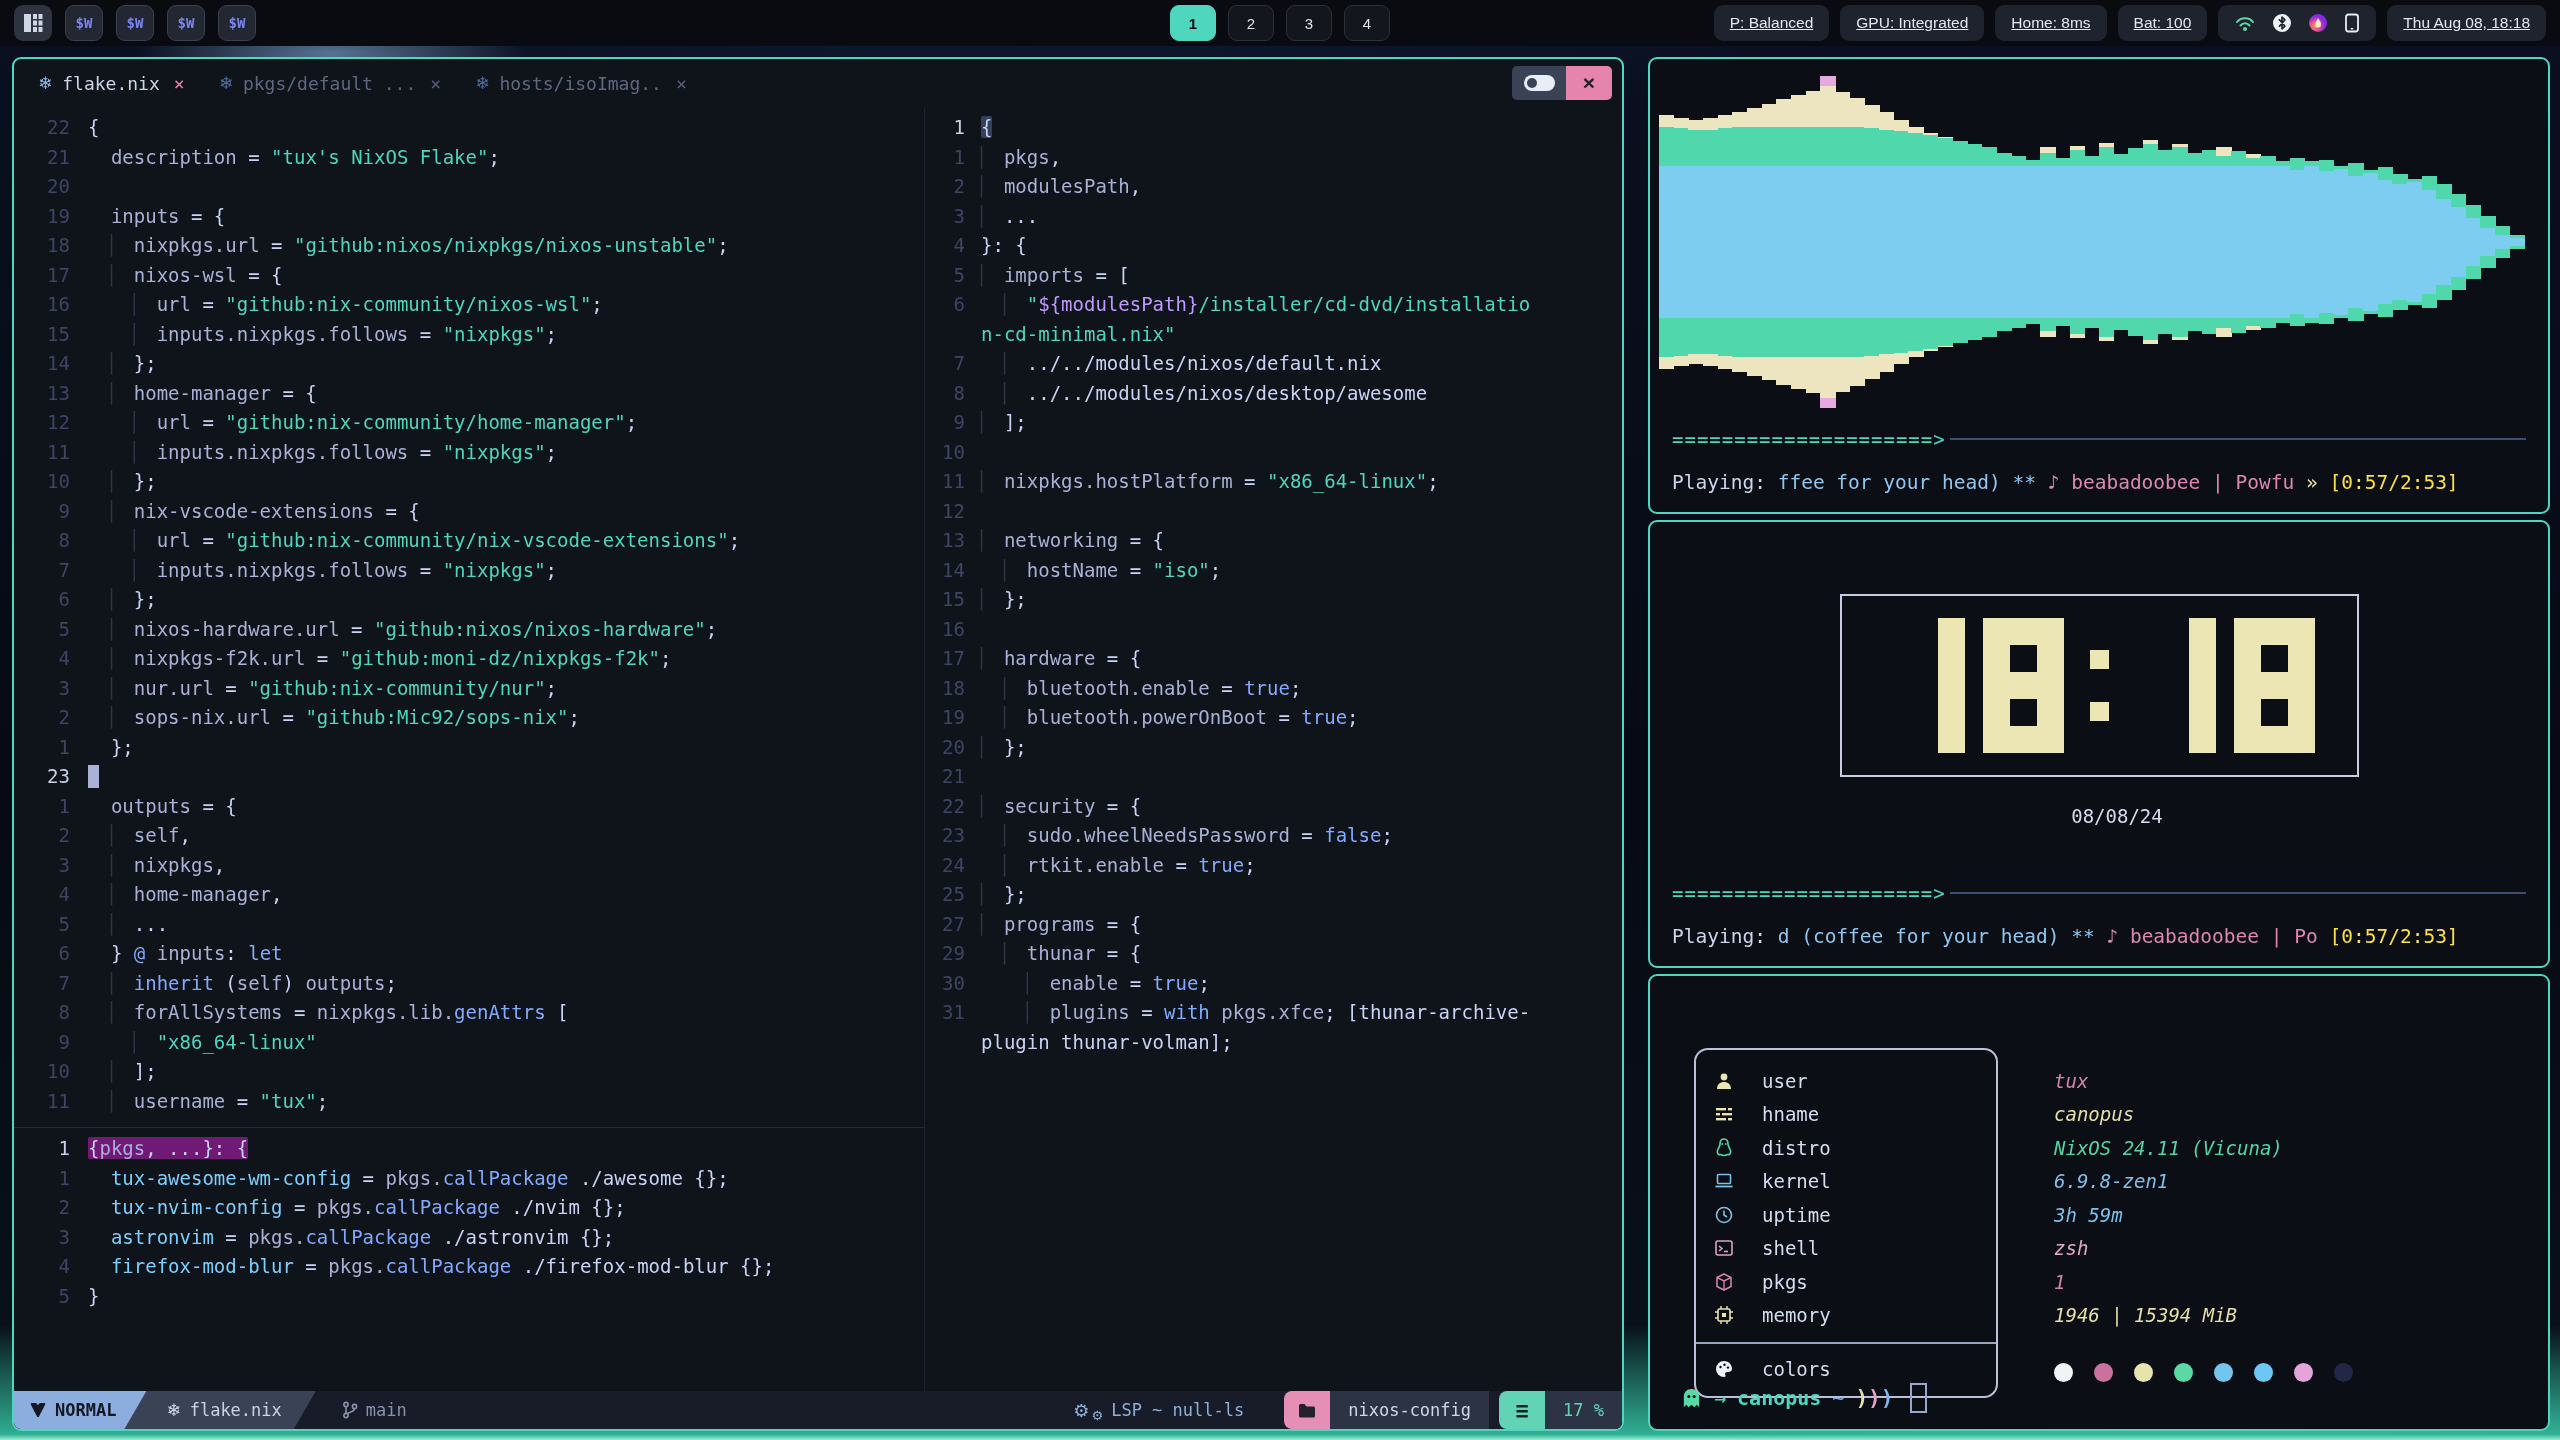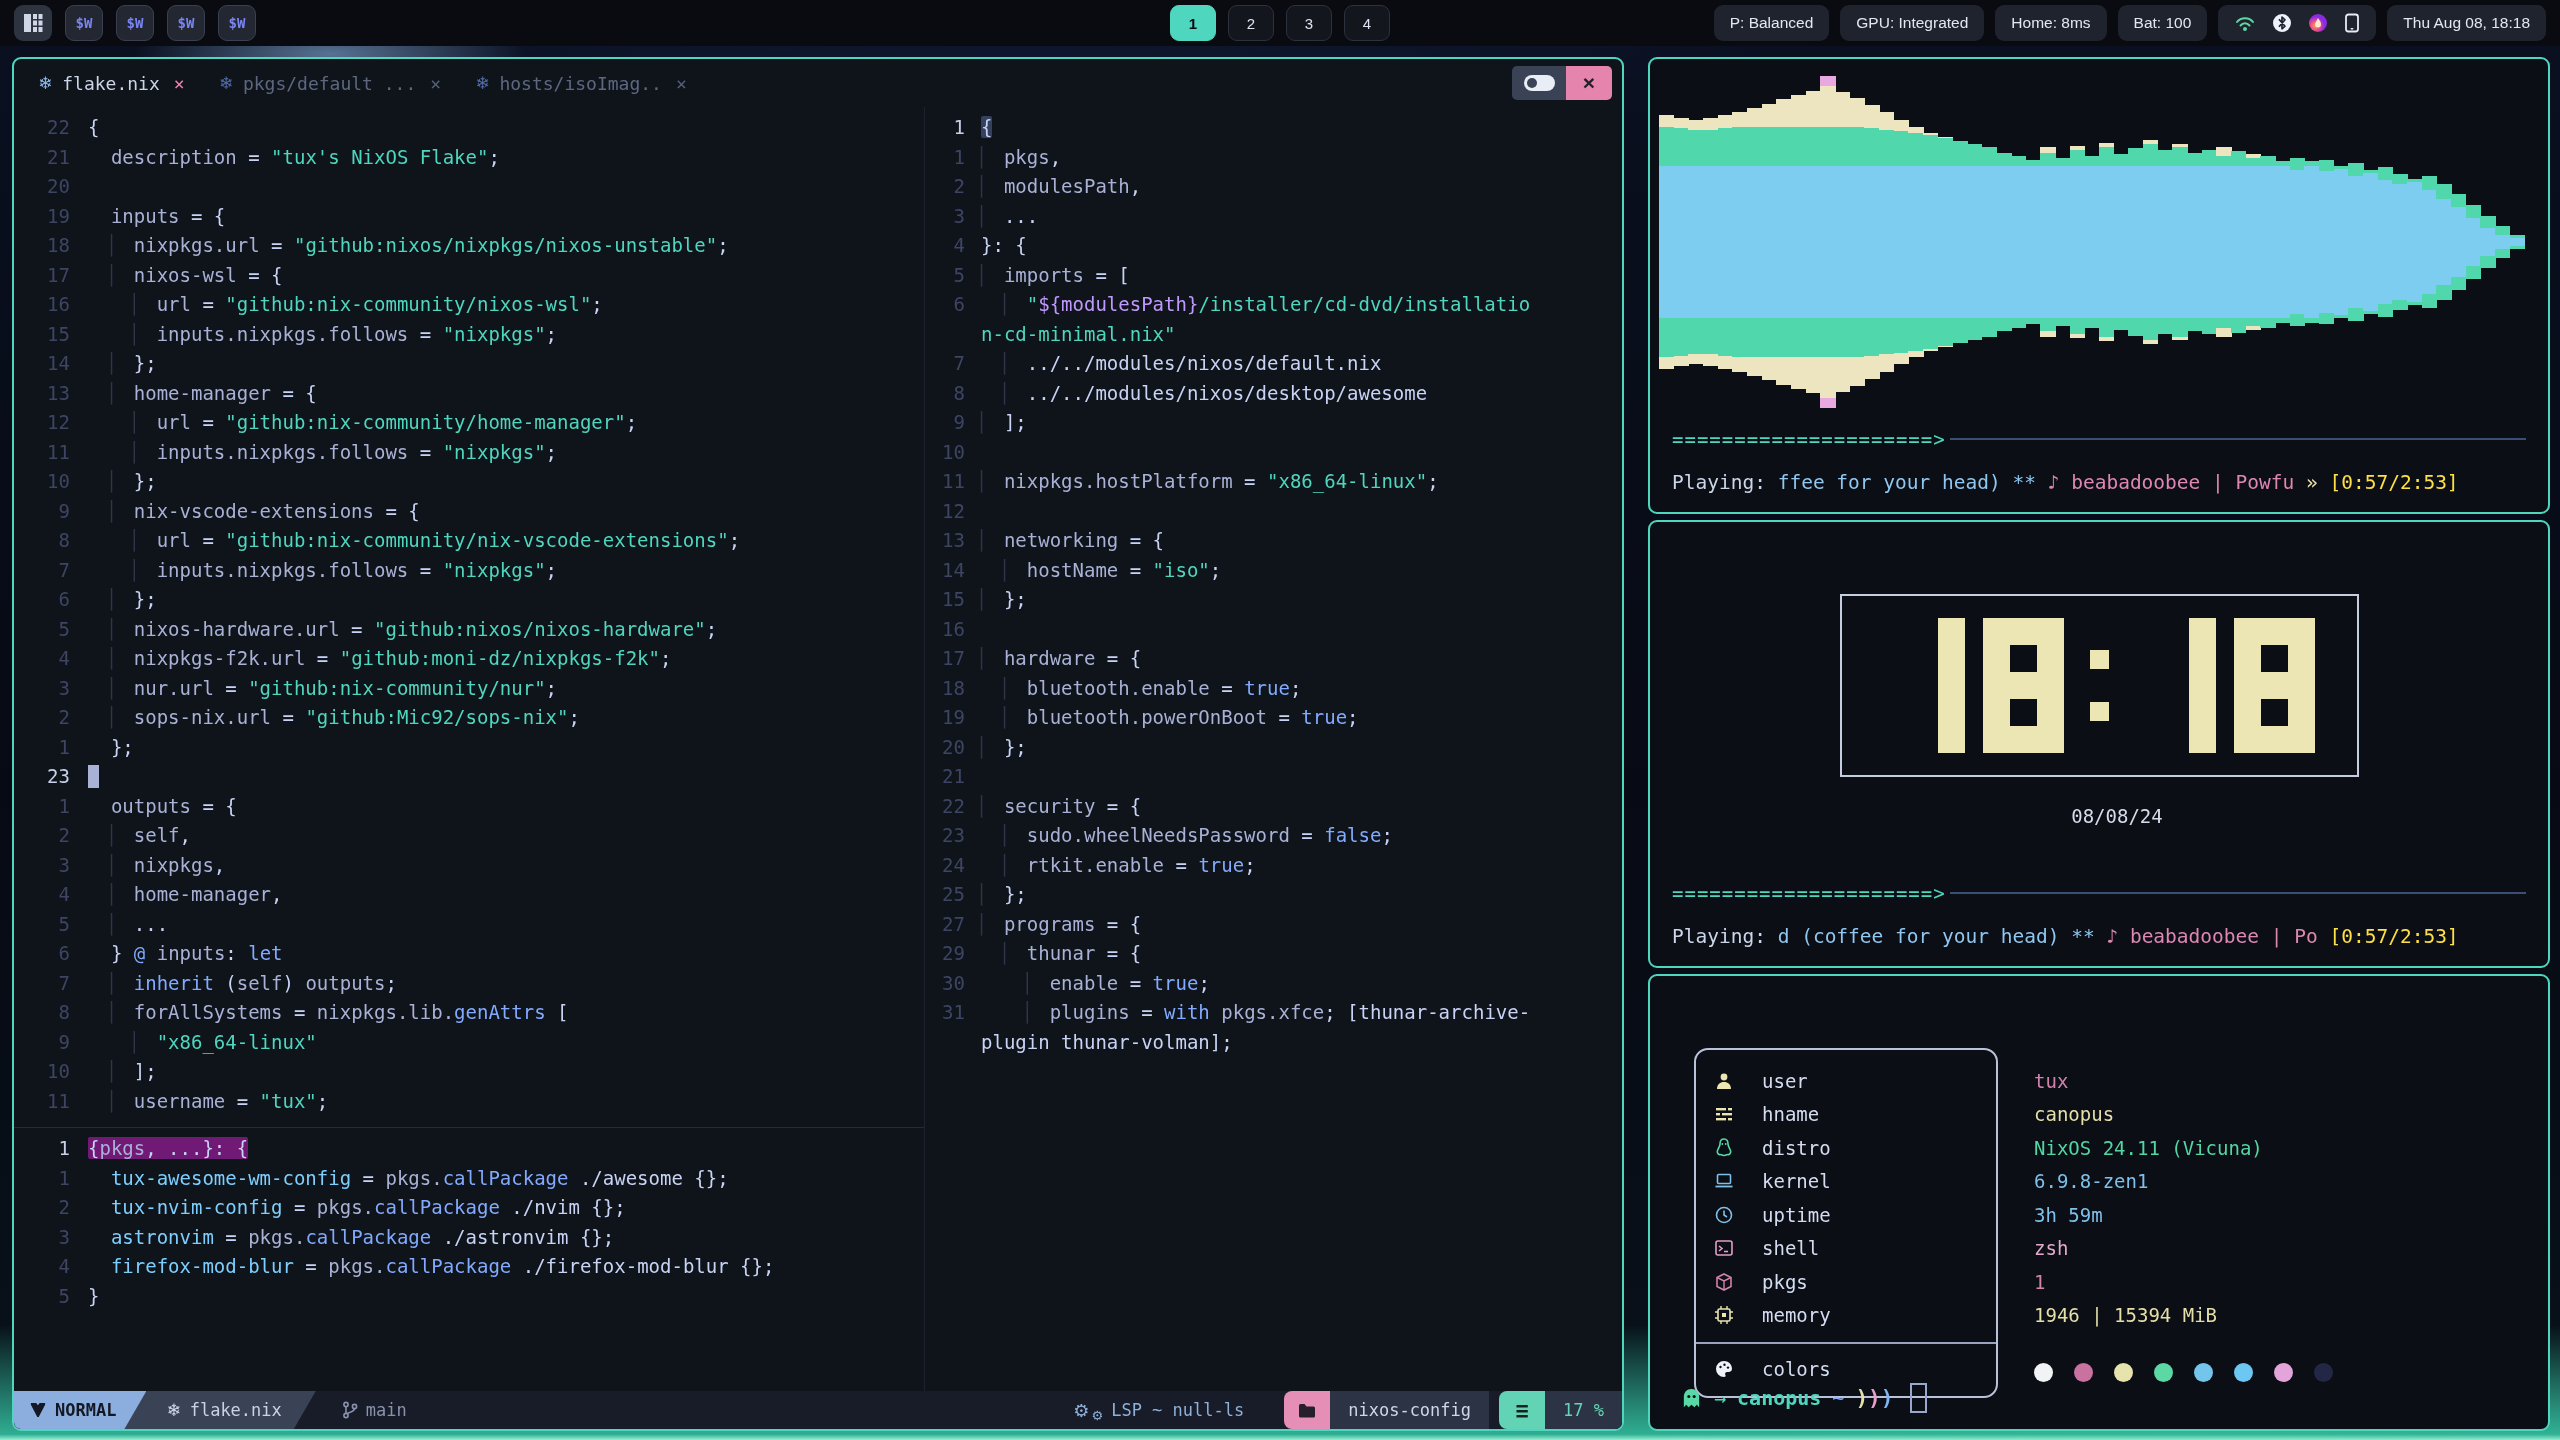--- a/index.html
+++ b/index.html
@@ -12,21 +12,21 @@
     font-family:"DejaVu Sans Mono",monospace;}
   
   .topbar{position:absolute;left:0;top:0;width:2560px;height:46px;background:#0a0b10;display:flex;align-items:center;font-family:"Liberation Sans",sans-serif;}
   .bar-left{display:flex;align-items:center;gap:13px;margin-left:14px;}
   .layout-btn{width:38px;height:36px;border:0;border-radius:9px;background:#2e3340;display:flex;align-items:center;justify-content:center;cursor:pointer;}
   .ws{width:38px;height:36px;border-radius:9px;background:#232732;border:1px solid #3a4050;color:#7b86f2;font:bold 14px "DejaVu Sans Mono",monospace;display:flex;align-items:center;justify-content:center;cursor:pointer;}
   .tags{position:absolute;left:50%;top:5px;transform:translateX(-50%);display:flex;gap:12px;}
   .tag{width:46px;height:36px;border-radius:9px;background:#14161e;border:1px solid #2c313e;color:#dfe3f0;font:15px "Liberation Sans",sans-serif;display:flex;align-items:center;justify-content:center;cursor:pointer;}
   .tag.active{background:#4fd6be;border-color:#4fd6be;color:#0a0c12;font-weight:bold;}
   .bar-right{position:absolute;right:14px;top:5px;display:flex;gap:11px;align-items:center;}
-  .pill{height:36px;border-radius:9px;background:#1f232e;color:#e3e7f2;font-size:15.5px;display:flex;align-items:center;padding:0 16px;gap:16px;white-space:nowrap;}
+  .pill{height:36px;border-radius:9px;background:#1f232e;color:#e3e7f2;font-size:15.5px;display:flex;align-items:center;padding:0 16px;gap:16px;white-space:nowrap;text-decoration:underline;}
   
   .win{position:absolute;border:2px solid #4fd6be;border-radius:9px;overflow:hidden;}
   .nvim{left:12px;top:57px;width:1608px;height:1370px;background:#0f141b;}
   .tabline{height:48px;display:flex;align-items:center;padding-left:24px;gap:34px;position:relative;}
   .tab{display:flex;align-items:center;gap:10px;font:18px "DejaVu Sans Mono",monospace;color:#5d6880;cursor:pointer;}
   .tab .snow{font-family:"DejaVu Sans",sans-serif;color:#4f6ca8;font-size:17px;}
   .tab .x{color:#55607a;font-size:18px;padding-left:4px;}
   .tab.active{color:#ccd5e8;}
   .tab.active .snow{color:#8fb8ec;}
   .tab.active .x{color:#ef82b4;}
@@ -89,21 +89,21 @@
   .colon{display:flex;flex-direction:column;justify-content:space-evenly;height:135px;margin:0 8px;}
   .colon span{width:19px;height:19px;background:#ece5b4;}
   .dateline{margin-top:28px;color:#d6dcea;font-size:19px;padding-left:36px;}
   
   .fetch{position:absolute;left:44px;top:72px;display:flex;}
   .fbox{border:2px solid #b9c2da;border-radius:14px;padding:14px 0 10px 0;width:300px;}
   .frow{display:flex;align-items:center;height:33.5px;padding-left:18px;gap:4px;}
   .frow .fic{width:44px;display:flex;align-items:center;}
   .frow .flab{color:#d4dcf0;}
   .fdiv{border-top:2px solid #9aa3bd;margin:10px 0 8px 0;height:0;}
-  .fvals{margin-left:36px;padding-top:16px;}
+  .fvals{margin-left:56px;padding-top:16px;font-style:italic;}
   .fval{height:33.5px;display:flex;align-items:center;}
   .fspace{height:20px;}
   .dots{height:40px;display:flex;align-items:center;gap:21px;}
   .dots span{width:19px;height:19px;border-radius:50%;display:inline-block;}
   .prompt{position:absolute;left:30px;bottom:16px;display:flex;align-items:center;gap:11px;font-size:20px;}
   .p-host{color:#4fd6be;font-weight:bold;}
   .p-arrow{color:#4fd6be;}
   .p-path{color:#82aaff;}
   .chev{font-weight:bold;font-size:21px;}
   .pcursor{width:13px;height:26px;border:2px solid #9aa7cc;margin-left:6px;}

